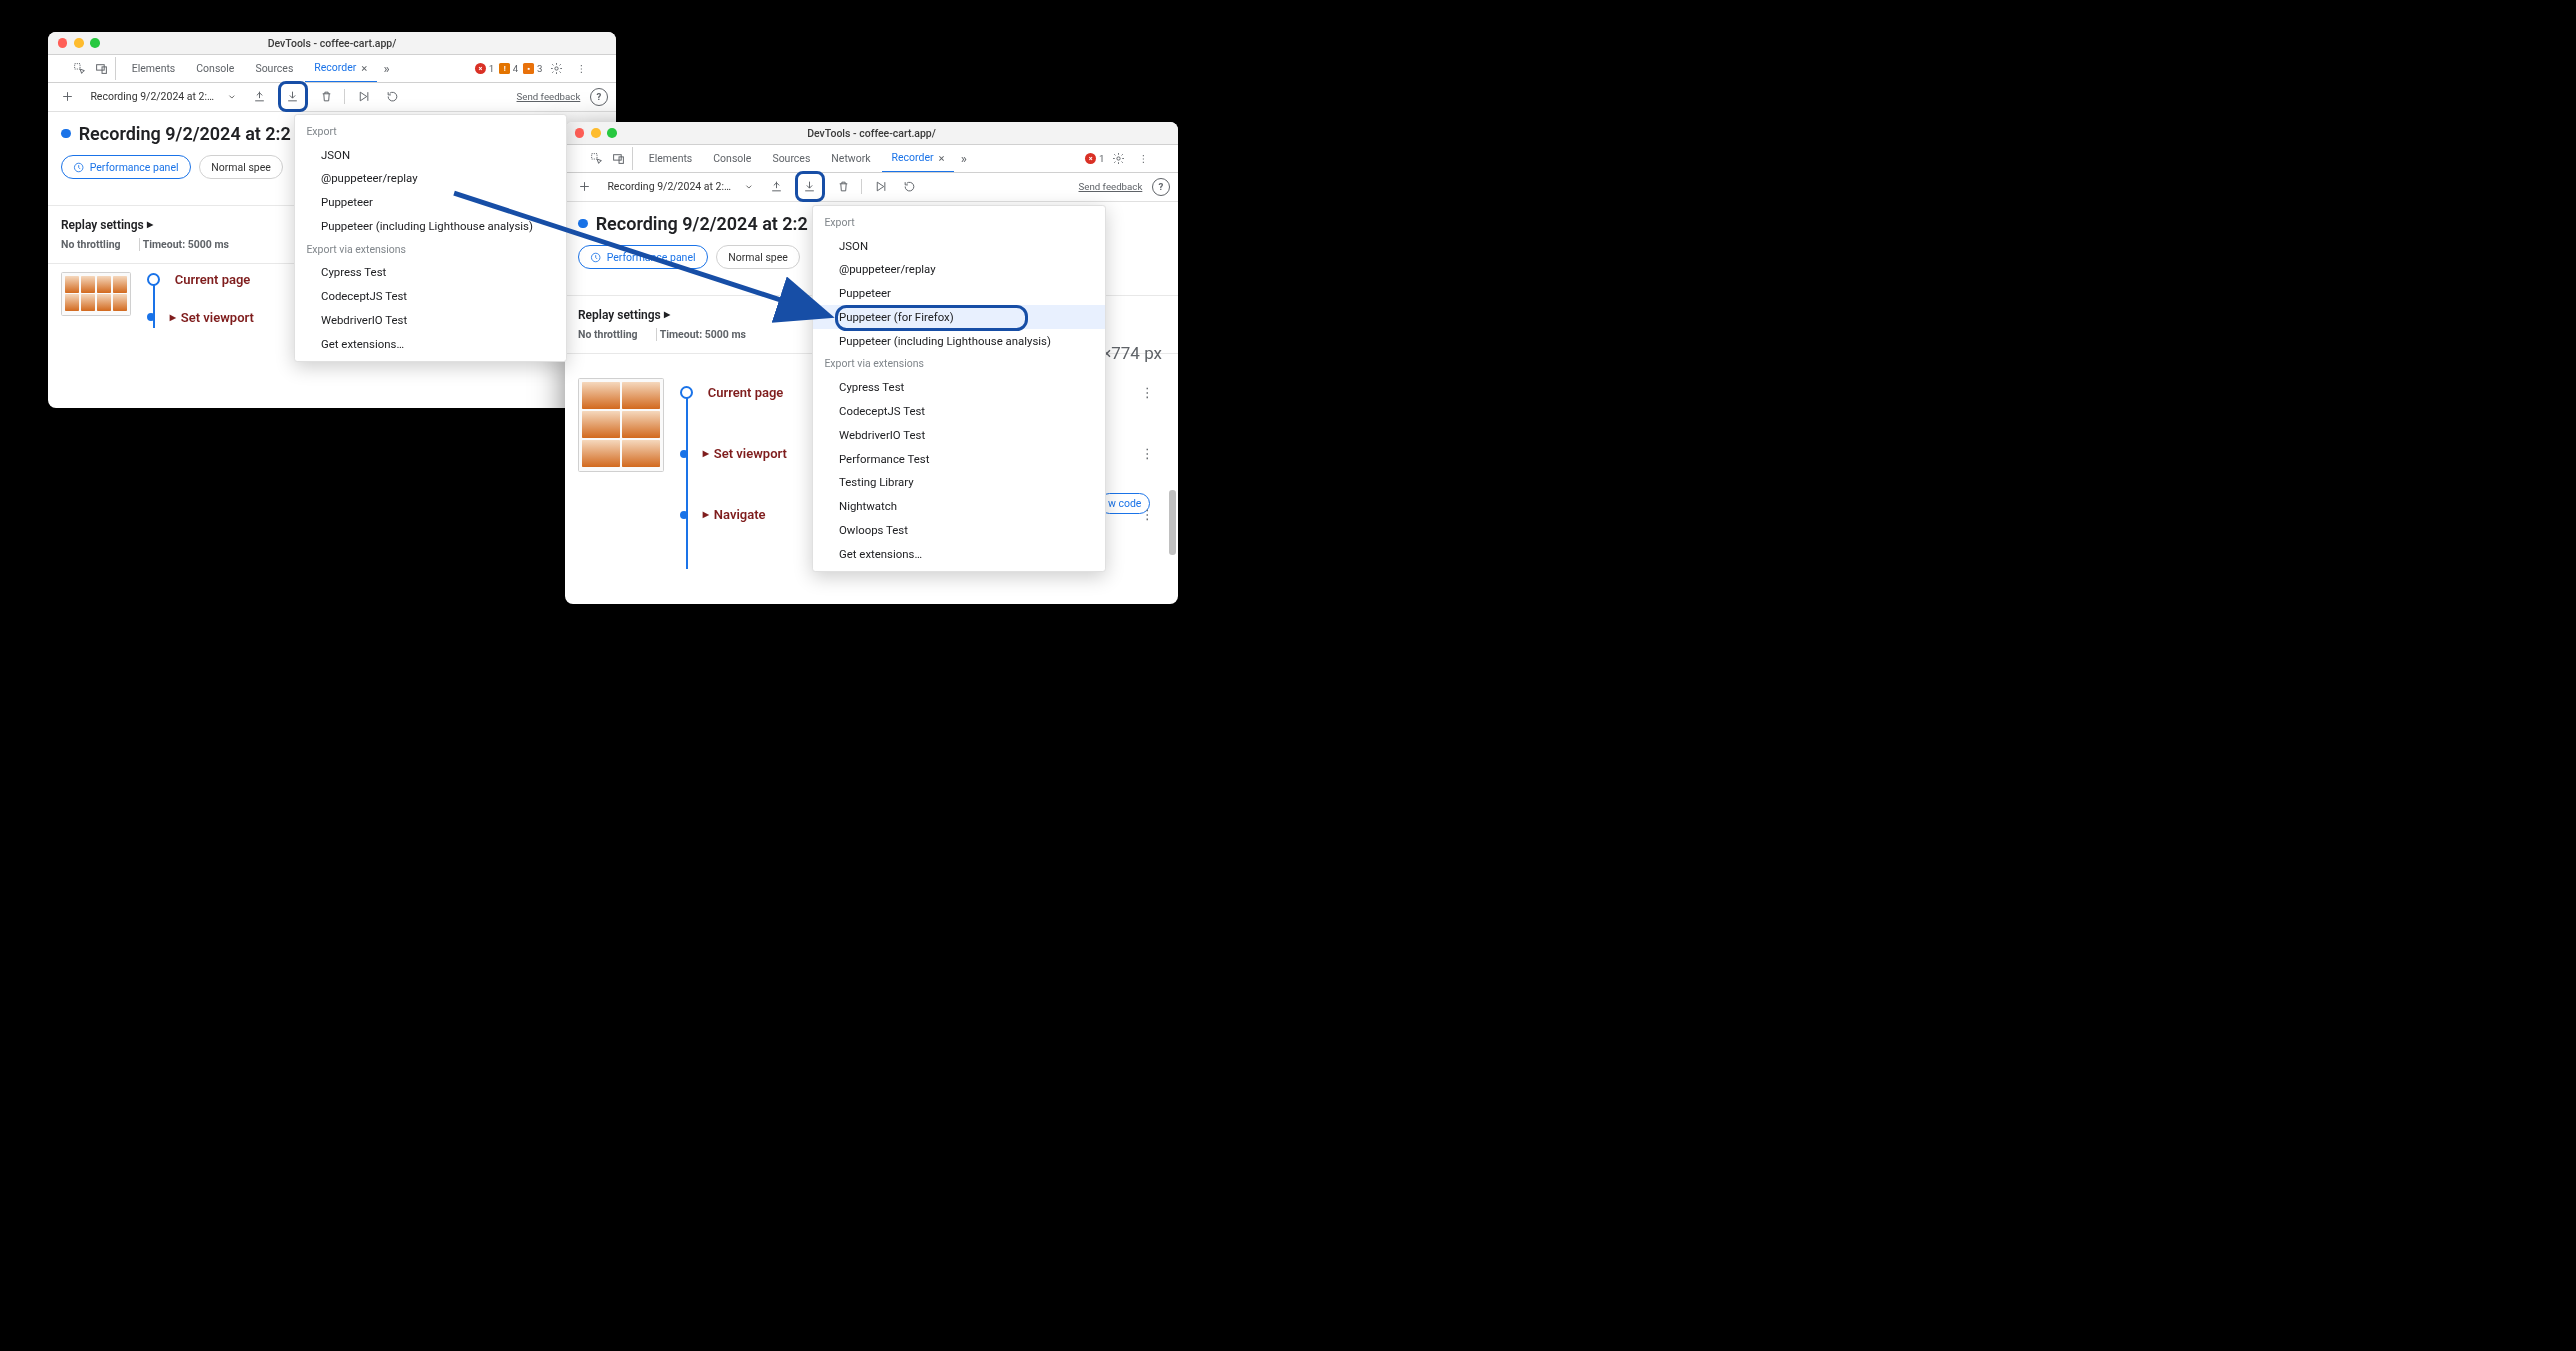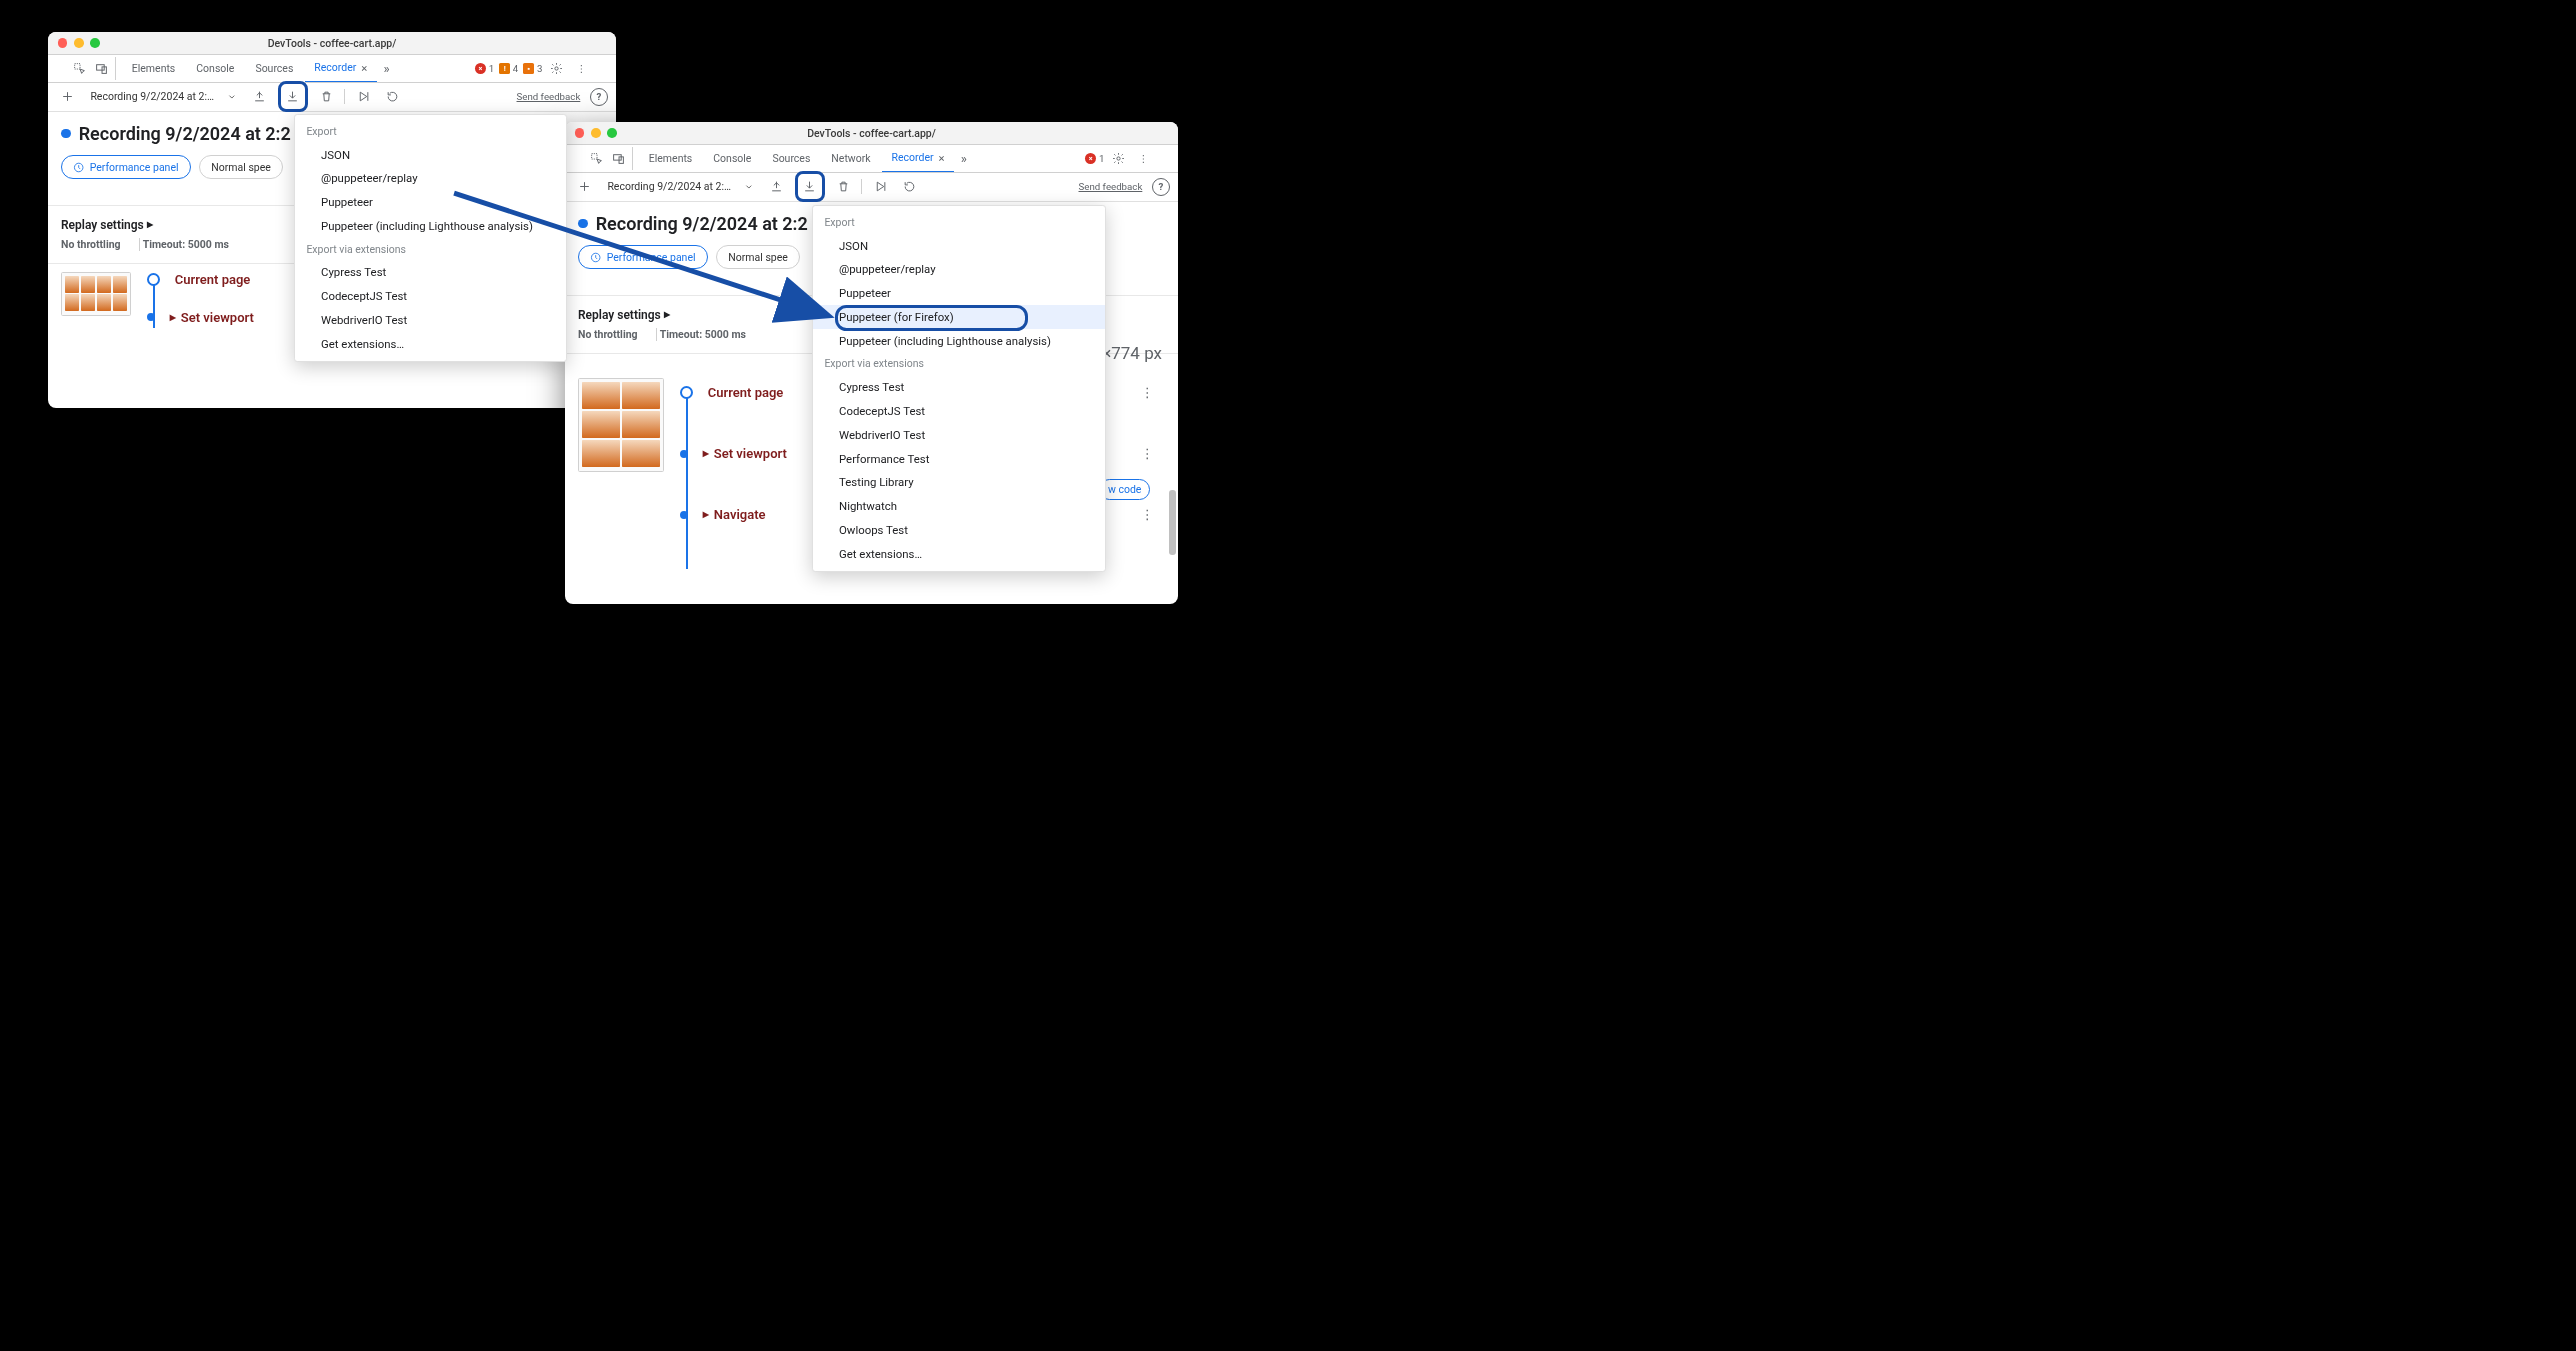--- a/index.html
+++ b/index.html
@@ -59,21 +59,21 @@
   .menu { position: absolute; background: #ffffff; border: 0.8px solid #e0e0e0; border-radius: 3.2px; box-shadow: 0 4.9px 19.5px rgba(0,0,0,.2); padding: 4.9px 0; font-size: 11.4px; z-index: 100; }
   .menu-1 { left: 294px; top: 114px; width: 273px; }
   .menu-2 { left: 812px; top: 205px; width: 294px; }
   .menu .hdr { padding: 4.9px 11.4px; font-size: 10.5px; color: #80868b; }
   .menu .item { padding: 4.9px 11.4px 4.9px 26px; color: #202124; cursor: pointer; }
   .menu .item.highlighted { background: #e8f0fe; position: relative; }
   .highlight-pill { position: absolute; left: 835px; top: 305px; width: 193px; height: 26px; border: 3.2px solid #174ea6; border-radius: 11.4px; z-index: 200; pointer-events: none; }
   .arrow-canvas { position: absolute; left: 0; top: 0; z-index: 150; pointer-events: none; }
   .win-2 .step-row { display: flex; align-items: center; padding: 4.9px 8px 4.9px 0; }
   .scroll { position: absolute; right: 2.4px; top: 368px; width: 6.5px; height: 65px; background: #c0c0c0; border-radius: 3.2px; }
-  .showcode { position: absolute; right: 27.6px; top: 357px; padding: 3.2px 8px; border: 0.8px solid #1a73e8; color: #1a73e8; border-radius: 11.4px; font-size: 10.5px; cursor: pointer; }
+  .showcode { position: absolute; right: 27.6px; top: 371px; padding: 3.2px 8px; border: 0.8px solid #1a73e8; color: #1a73e8; border-radius: 11.4px; font-size: 10.5px; cursor: pointer; }
   svg.ico { width: 13px; height: 13px; stroke: currentColor; fill: none; stroke-width: 1.8; }
 </style>
 </head>
 <body>
 
 <div class="window win-1">
   <div class="titlebar">
     <div class="traffic">
       <div class="dot r"></div>
       <div class="dot y"></div>

